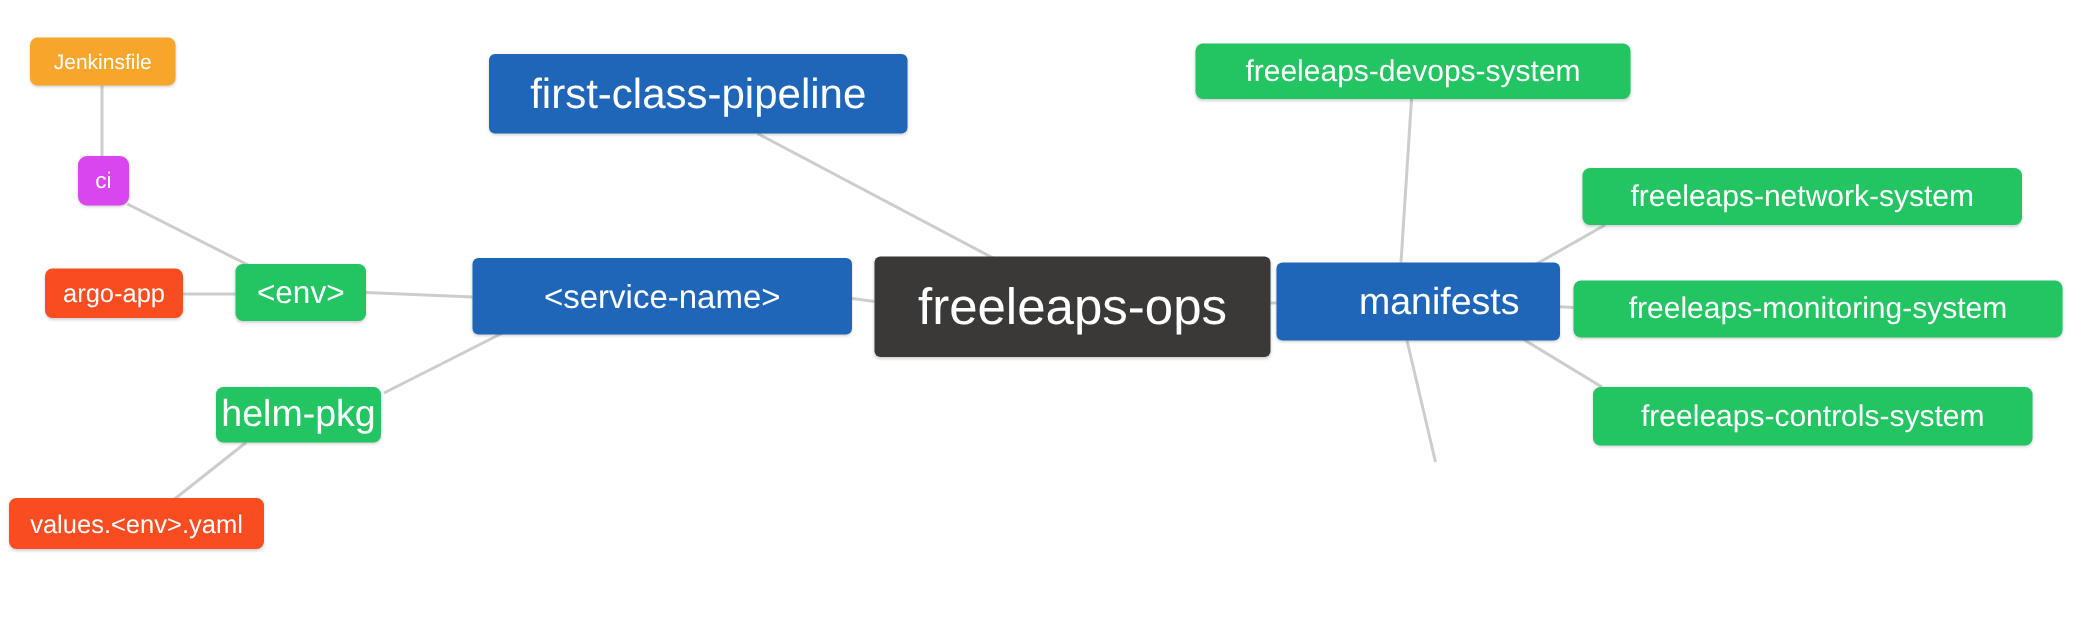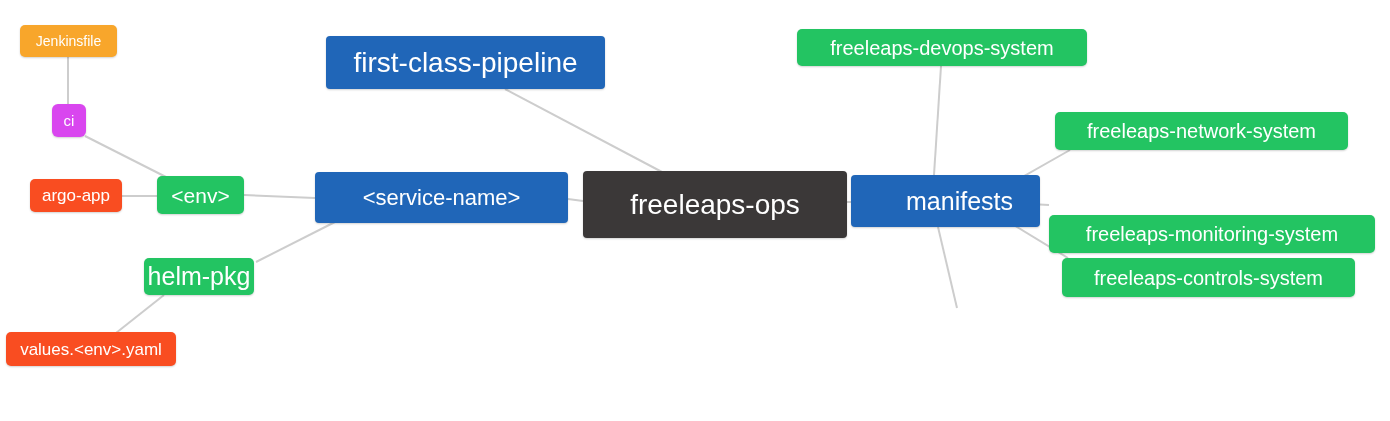--- a/index.html
+++ b/index.html
@@ -15,25 +15,25 @@
   }
   
   #n-jenkinsfile {left:20px;  top:25px;  width:97px;  height:32px; font-size:14px;}
   #n-ci          {left:52px;  top:104px; width:34px;  height:33px; font-size:15px; border-radius:6px;}
   #n-argo-app    {left:30px;  top:179px; width:92px;  height:33px; font-size:17px;}
   #n-env         {left:157px; top:176px; width:87px;  height:38px; font-size:21px;}
   #n-helm-pkg    {left:144px; top:258px; width:110px; height:37px; font-size:25px;}
   #n-values      {left:6px;   top:332px; width:170px; height:34px; font-size:17px;}
   #n-fcp         {left:326px; top:36px;  width:279px; height:53px; font-size:28px; border-radius:4px;}
   #n-service     {left:315px; top:172px; width:253px; height:51px; font-size:22px; border-radius:4px;}
-  #n-ops         {left:583px; top:171px; width:264px; height:67px; font-size:28px; border-radius:4px;}
+  #n-ops         {left:583px; top:171px; width:264px; height:67px; font-size:34px; border-radius:4px;}
   #n-manifests   {left:851px; top:175px; width:161px; height:52px; font-size:25px; border-radius:4px;padding-left:28px;}
   #n-devops      {left:797px; top:29px;  width:290px; height:37px; font-size:20px;}
   #n-network     {left:1055px;top:112px; width:293px; height:38px; font-size:20px;}
-  #n-monitoring  {left:1049px;top:187px; width:326px; height:38px; font-size:20px;margin-top:28px;}
+  #n-monitoring  {left:1049px;top:187px; width:326px; height:38px; font-size:20px;}
   #n-controls    {left:1062px;top:258px; width:293px; height:39px; font-size:20px;}
   #n-storage     {left:815px; top:308px; width:292px; height:39px; font-size:20px;}
 </style>
 </head>
 <body>
 
 <div class="canvas">
 
   <svg class="edge-layer" viewBox="0 0 1390 421" xmlns="http://www.w3.org/2000/svg">
     <g stroke="#cdcdcd" stroke-width="2" fill="none">

